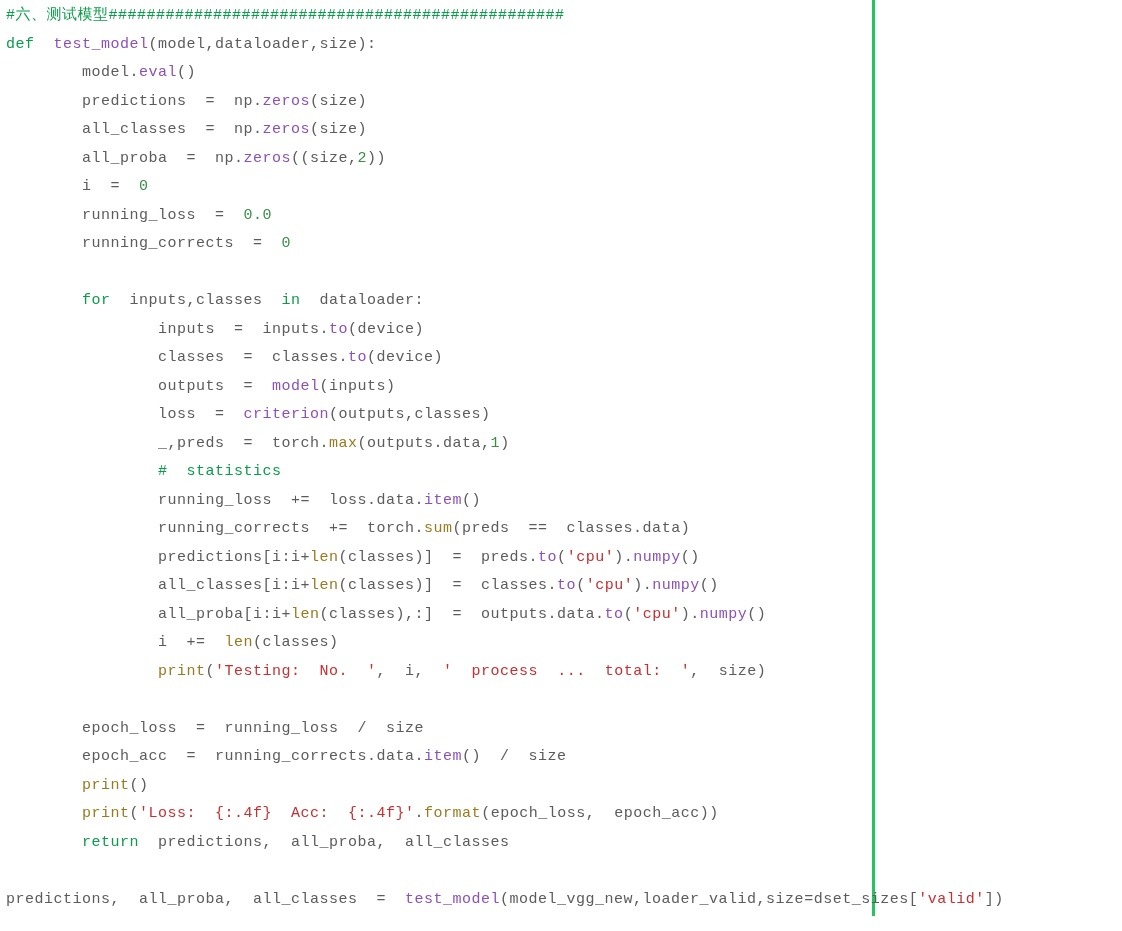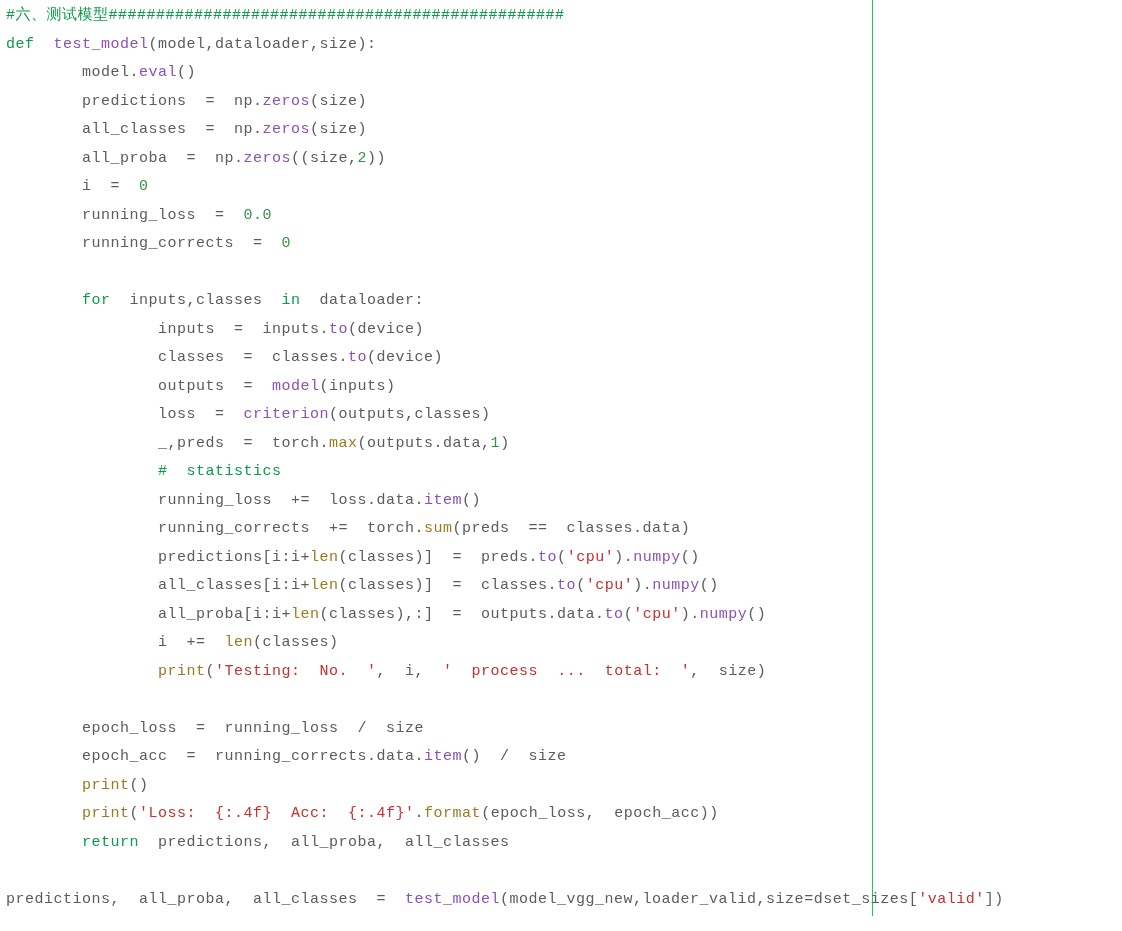--- a/index.html
+++ b/index.html
@@ -8,21 +8,21 @@
       background: #ffffff;
       font-family: 'Consolas', 'Courier New', monospace;
       font-size: 15px;
       line-height: 1.9;
     }
     .code {
       white-space: pre;
       padding: 2px 6px;
       letter-spacing: 0.5px;
       position: relative;
-      border-right: 1px solid #22c55e;
+      border-right: 3px solid #22c55e;
       width: 860px;
     }
     .tk-cm { color: #0a9c4a; }
     .tk-kw { color: #0a9c4a; }
     .tk-fn { color: #8c51b8; }
     .tk-id { color: #5c5c5c; }
     .tk-pn { color: #5c5c5c; }
     .tk-nm { color: #3a8f47; }
     .tk-bt { color: #9a7a1f; }
     .tk-st { color: #c63031; }

